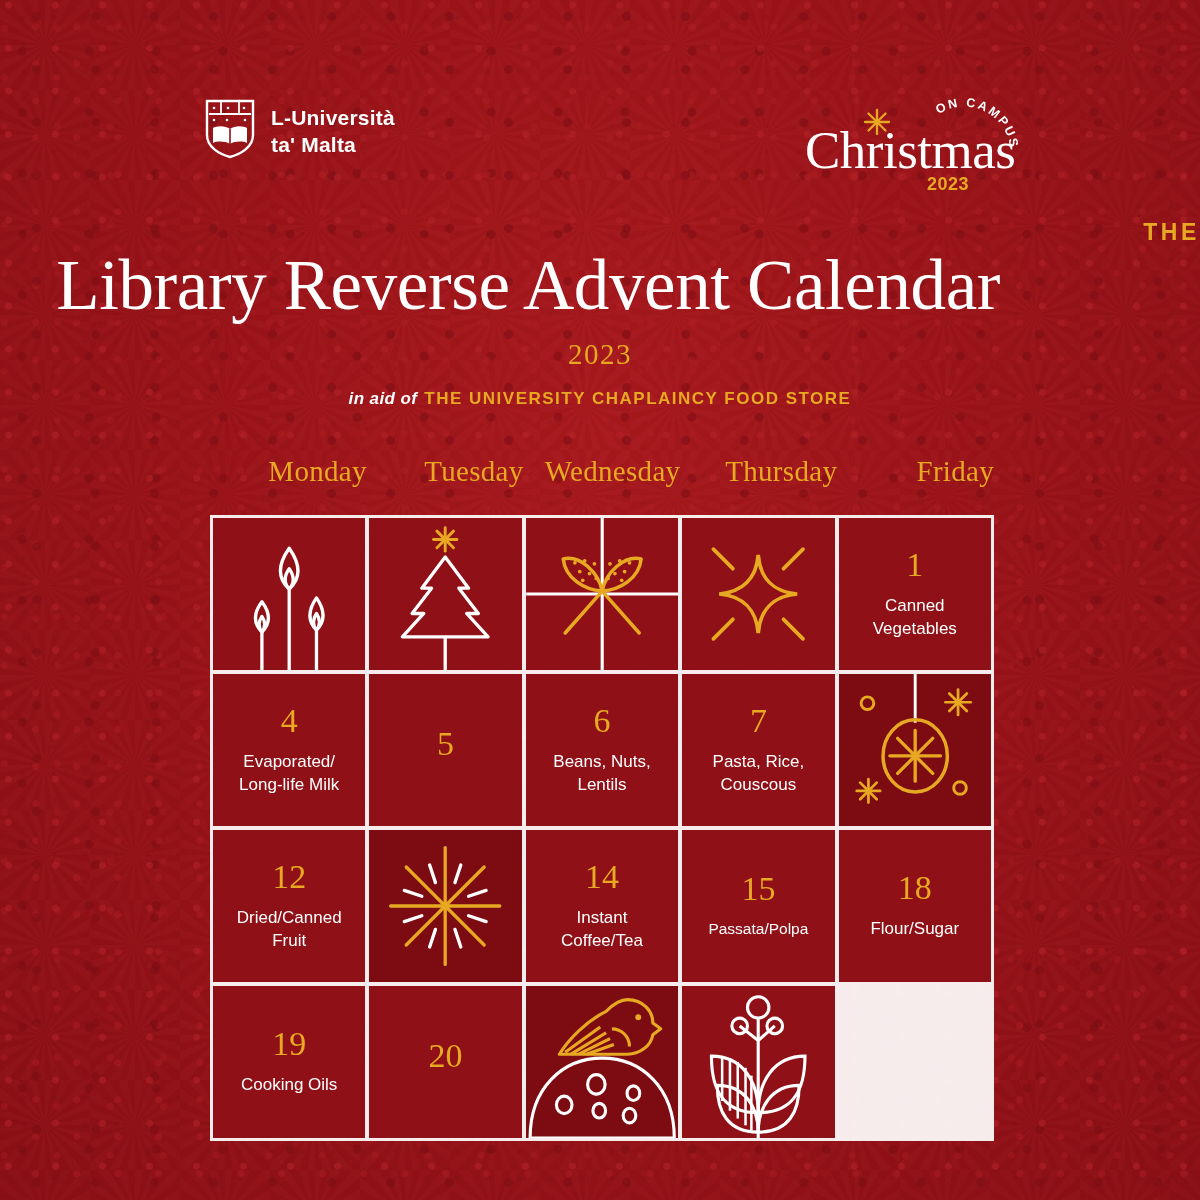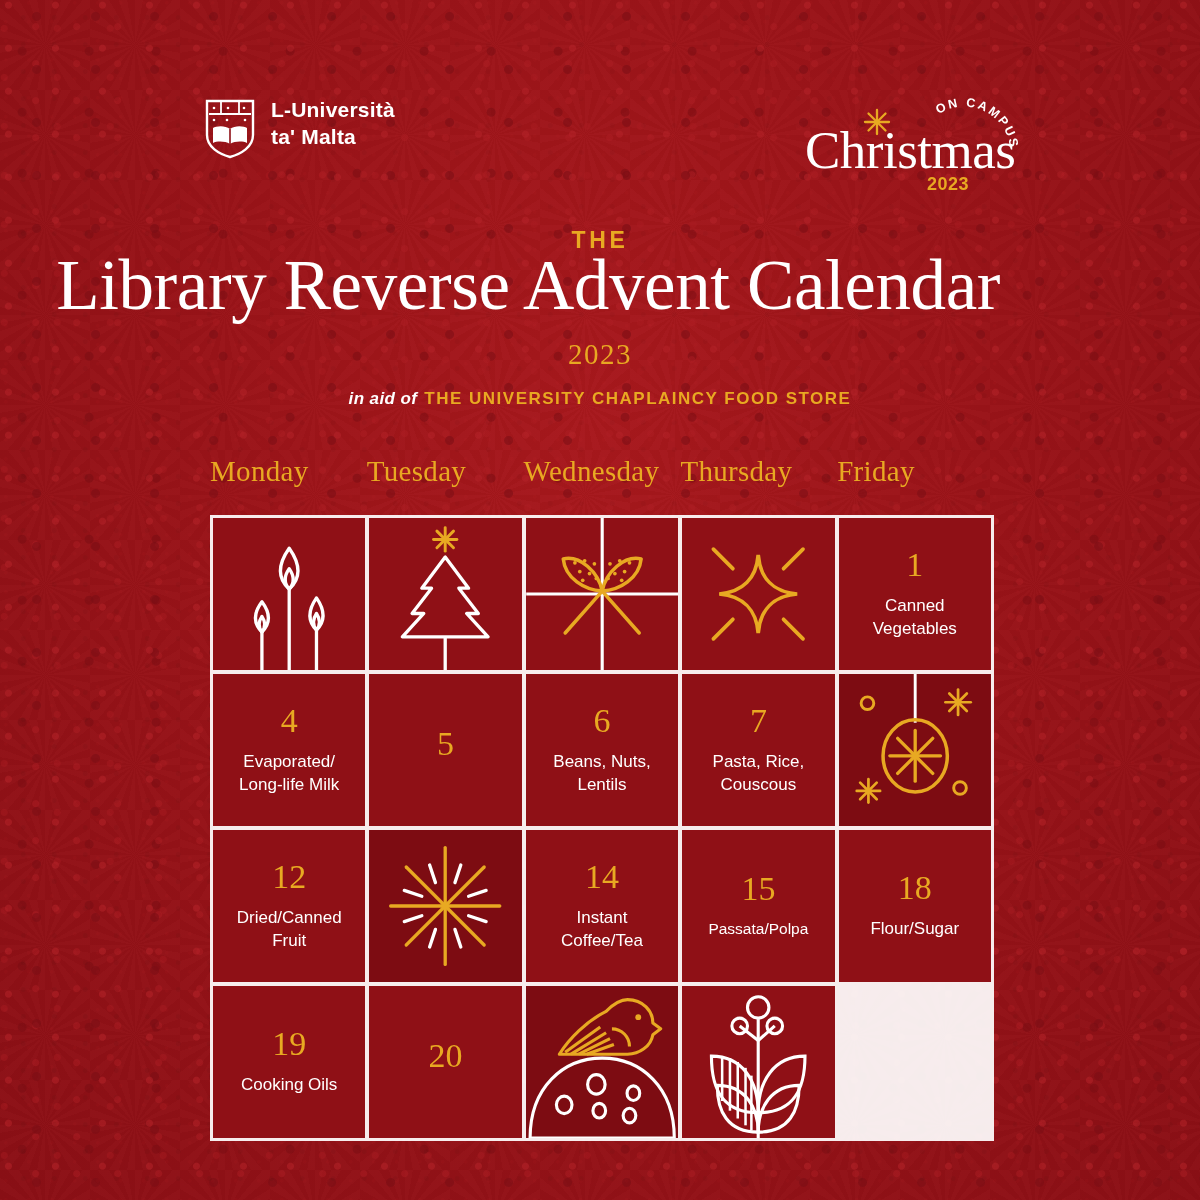--- a/index.html
+++ b/index.html
@@ -28,21 +28,21 @@
     content:"";position:absolute;inset:0;
     background-image:
       radial-gradient(circle at 25% 15%, rgba(255,255,255,.035) 0 1.5px, transparent 2px),
       radial-gradient(circle at 75% 65%, rgba(0,0,0,.05) 0 2px, transparent 3px);
     background-size:23px 19px, 31px 27px;
     mix-blend-mode:overlay;
   }
   #wrap{position:relative;z-index:2;width:1200px;height:1200px;}
 
   
-  #uom-logo{position:absolute;left:203px;top:97px;display:flex;align-items:flex-start;gap:14px;}
+  #uom-logo{position:absolute;left:203px;top:97px;display:flex;align-items:flex-end;gap:14px;}
   #uom-logo .crest{width:54px;height:62px;flex:none;}
   #uom-logo .wordmark{
     color:#fff;font-size:21px;font-weight:bold;line-height:1.28;letter-spacing:.2px;
     white-space:pre-line;
   }
   #xmas-logo{position:absolute;left:805px;top:88px;width:225px;height:100px;margin-top:12px;}
   #xmas-logo .word{
     position:absolute;left:0;top:24px;
     font-family:"Liberation Serif", serif;
     font-size:53px;color:#fff;letter-spacing:-.5px;line-height:1;
@@ -53,21 +53,21 @@
     font-family:"Liberation Sans",sans-serif;font-size:12.5px;font-weight:bold;
     letter-spacing:2.2px;fill:#fff;
   }
   #xmas-logo .yr{
     position:absolute;left:122px;top:74px;
     font-size:18px;font-weight:bold;color:#e8a922;letter-spacing:.5px;
   }
 
   
   #the{
-    position:absolute;top:227px;left:0;width:1200px;text-align:center;
+    position:absolute;top:219px;left:0;width:1200px;text-align:right;
     font-size:23px;font-weight:bold;letter-spacing:3.6px;color:#e8a922;
   }
   #main-title{
     position:absolute;top:248px;left:0;width:1000px;text-align:right;
     font-family:"Liberation Serif", serif;
     font-size:71px;color:#fff;letter-spacing:-.4px;line-height:1.05;
     white-space:nowrap;
   }
   #year{
     position:absolute;top:338px;left:0;width:1200px;text-align:center;
@@ -80,21 +80,21 @@
   }
   #inaid .pre{font-style:italic;font-weight:bold;color:#fff;}
   #inaid .store{font-weight:bold;color:#e8a922;letter-spacing:1.5px;margin-left:7px;}
 
   
   #days{
     position:absolute;left:210px;top:455px;width:784px;
     display:grid;grid-template-columns:repeat(5,1fr);
   }
   #days .d{
-    text-align:left;font-family:"Liberation Serif",serif;
+    text-align:right;font-family:"Liberation Serif",serif;
     font-size:29px;color:#e8a922;letter-spacing:.3px;
   }
 
   
   #grid{
     position:absolute;left:210px;top:515px;width:784px;height:626px;
     display:grid;grid-template-columns:repeat(5,1fr);grid-template-rows:repeat(4,1fr);
     gap:4px;
     background:rgba(255,255,255,.92);
     padding:3px;box-sizing:border-box;

